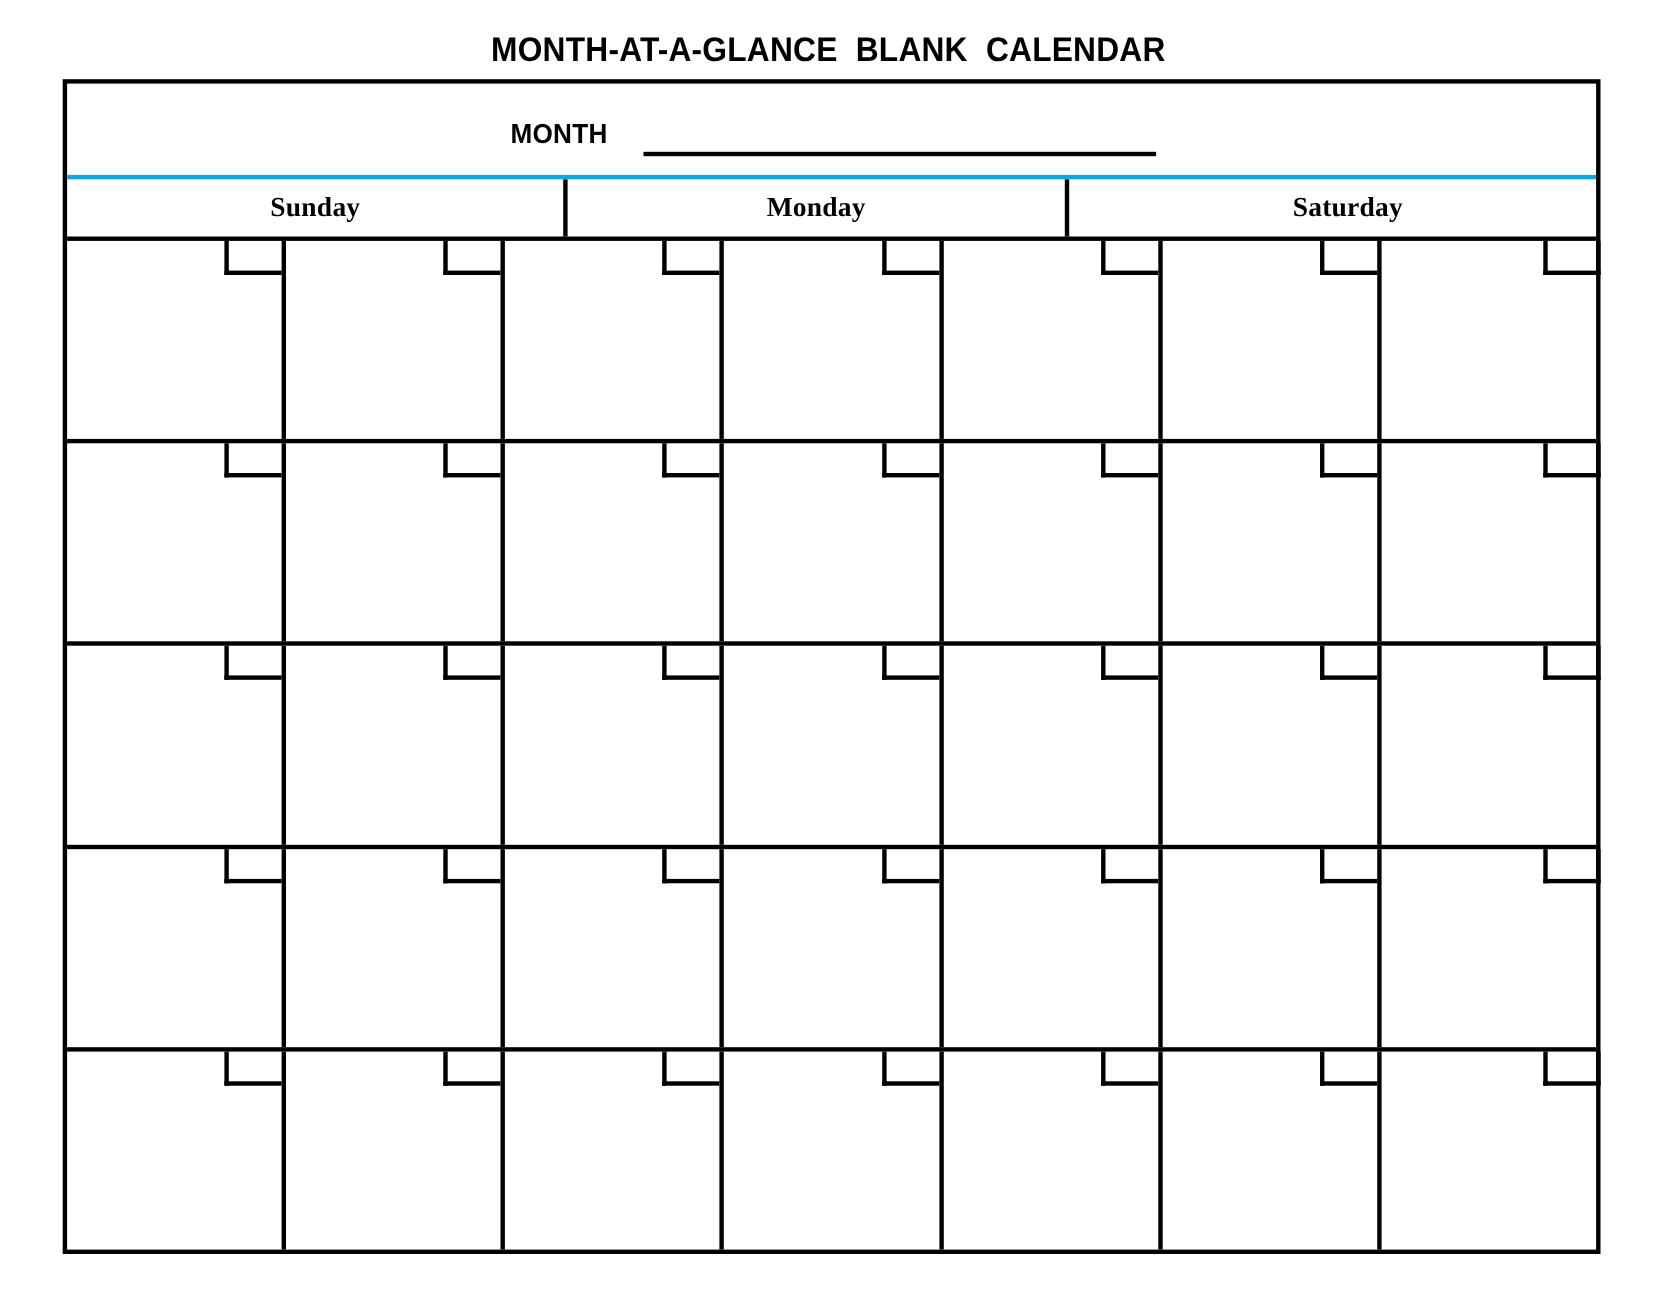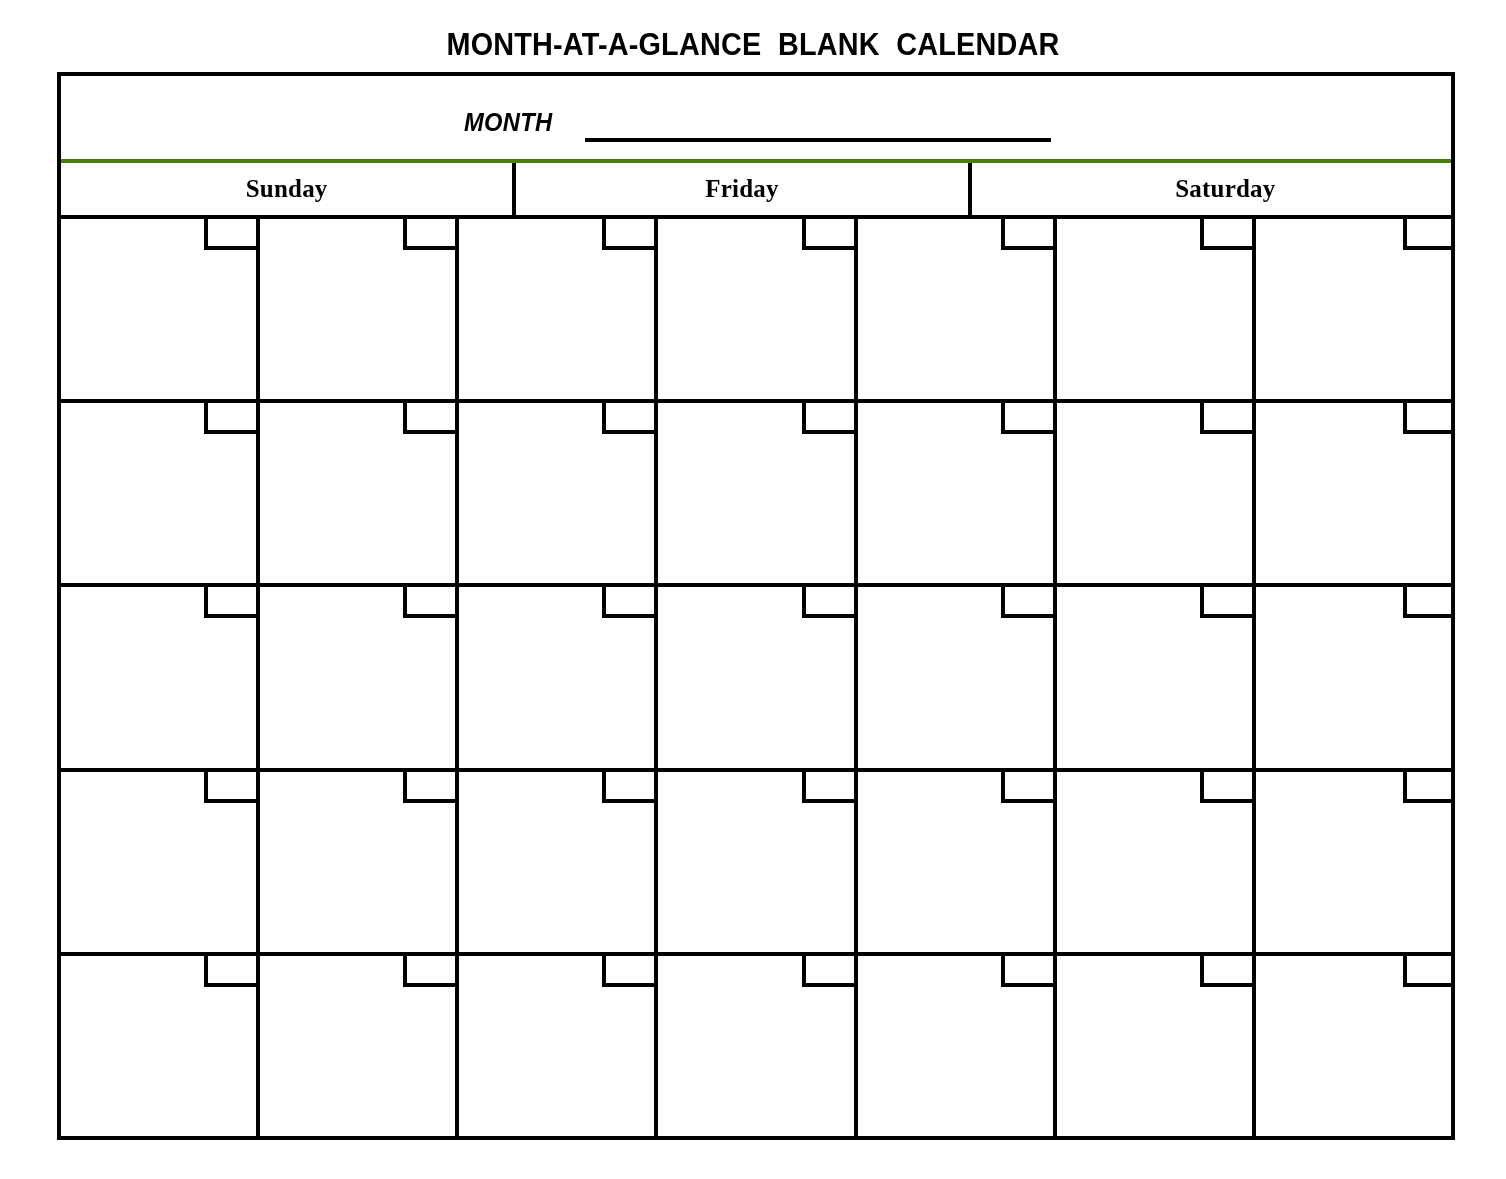--- a/index.html
+++ b/index.html
@@ -44,23 +44,22 @@
     border: 4px solid #000000;
     background: #ffffff;
     display: flex;
     flex-direction: column;
   }
 
   
   .month-row {
     height: 87px;
     flex: 0 0 87px;
-    border-bottom: 4px solid #4d7c0f;
+    border-bottom: 4px solid #0ea5e9;
     position: relative;
-    font-style: italic;
   }
 
   .month-label {
     position: absolute;
     left: 403px;
     top: 32px;
     font-size: 25px;
     font-weight: bold;
     letter-spacing: 0.3px;
     line-height: 28px;
@@ -155,21 +154,21 @@
   <div class="month-row">
     <span class="month-label">MONTH</span>
     <span class="month-line"></span>
   </div>
 
   <div class="day-header-row">
     <div class="day-header-cell">
       <span>Sunday</span>
     </div>
     <div class="day-header-cell">
-      <span>Friday</span>
+      <span>Monday</span>
     </div>
     <div class="day-header-cell">
       <span>Saturday</span>
     </div>
   </div>
 
   <div class="weeks-body">
 
     <div class="week-row">
       <div class="day-cell">

